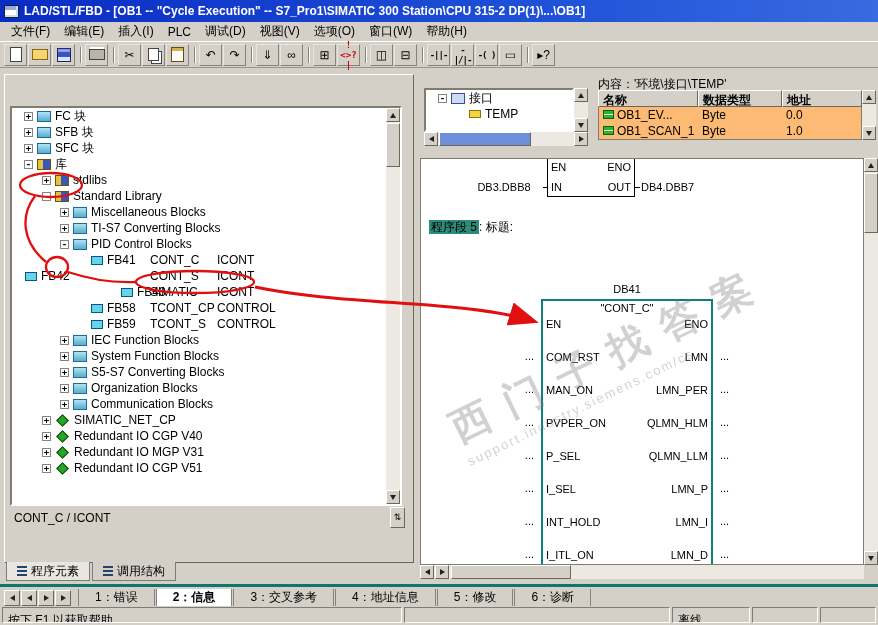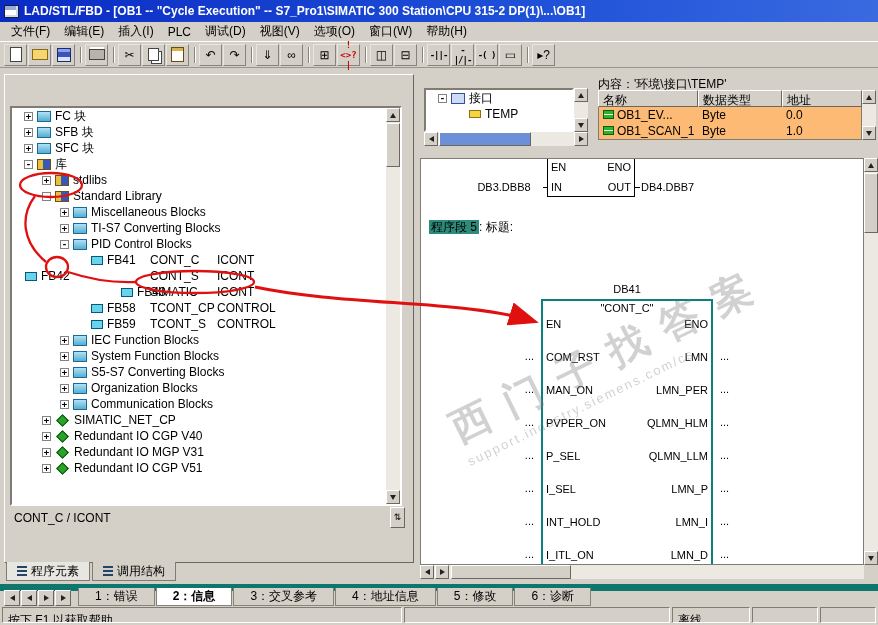--- a/index.html
+++ b/index.html
@@ -60,21 +60,21 @@
     border:1px solid #807c74;border-top:none;margin-right:2px}
   .ltab.active{background:#e8e6e0}
   .ltab::before{content:"";width:10px;height:10px;margin-right:4px;
     background:repeating-linear-gradient(180deg,#246 0 2px,transparent 2px 4px)}
 
   
   .iface-label{position:absolute;left:598px;top:76px;white-space:nowrap}
   .iface-tree{position:absolute;left:424px;top:88px;width:150px;height:44px;background:#fff;
     border:2px solid;border-color:#807c74 #fff #fff #807c74;overflow:hidden}
   .thead{position:absolute;left:598px;top:90px;display:grid;grid-template-columns:100px 84px 80px;height:17px}
-  .th{background:#d4d0c8;border:1px solid;border-color:#fff #6a675f #6a675f #fff;padding:1px 4px;font-weight:normal;overflow:hidden}
+  .th{background:#d4d0c8;border:1px solid;border-color:#fff #6a675f #6a675f #fff;padding:1px 4px;font-weight:bold;overflow:hidden}
   .tbody{position:absolute;left:598px;top:107px;width:264px;background:#fdba74;border:1px solid #807c74;border-top:none}
   .vrow{display:grid;grid-template-columns:99px 84px 79px;height:16px;align-items:center}
   .vrow .td{padding:0 4px;overflow:hidden;white-space:nowrap}
   .bicon{display:inline-block;width:11px;height:9px;margin-right:3px;border:1px solid #0a600a;
     background:linear-gradient(180deg,#2ab42a 0 3px,#fff 3px 4px,#2ab42a 4px)}
 
   
   .sbar{position:absolute;background:#ece9e2}
   .sbtn{position:absolute;width:14px;height:14px;background:#d4d0c8;border:1px solid;
     border-color:#fff #6a675f #6a675f #fff;display:flex;align-items:center;justify-content:center;padding:0}
@@ -105,22 +105,22 @@
   .rop{padding-left:7px}
   .mid{height:100%;border-left:2px solid #0a8080;border-right:2px solid #0a8080;
     display:flex;justify-content:space-between;padding:1px 3px 0;background:#fff}
   .mid.nm{border-top:2px solid #0a8080;display:block;text-align:center}
   .watermark{position:absolute;left:20px;top:247px;width:420px;transform:rotate(-26deg);transform-origin:0 0;
     color:rgba(120,120,120,.34);pointer-events:none;z-index:6;font-family:"Liberation Sans",sans-serif}
   .wm1{font-size:40px;font-weight:bold;letter-spacing:18px;white-space:nowrap}
   .wm2{font-size:13px;letter-spacing:2px;white-space:nowrap}
 
   
-  .msg-tabs{position:absolute;left:0;top:584px;width:878px;height:22px;border-top:7px solid #0f766e;
-    display:flex;align-items:flex-end;padding:2px 0 0 4px}
+  .msg-tabs{position:absolute;left:0;top:584px;width:878px;height:22px;border-top:3px solid #0f766e;
+    display:flex;align-items:center;padding:2px 0 0 4px}
   .navbtn{width:16px;height:16px;background:#d4d0c8;border:1px solid;border-color:#fff #6a675f #6a675f #fff;
     display:flex;align-items:center;justify-content:center;margin-right:1px;padding:0}
   .btabs{display:flex;margin-left:6px}
   .btab{height:18px;padding:0 16px;display:flex;align-items:center;background:#d4d0c8;
     border:1px solid #86837c;border-top:none;margin-right:1px;white-space:nowrap}
   .btab.active{background:#fff;font-weight:bold}
   .statusbar{position:absolute;left:0;top:606px;width:878px;height:19px;background:#d4d0c8;display:flex;padding:1px 2px;gap:2px}
   .spanel{border:1px solid;border-color:#807c74 #fff #fff #807c74;padding:4px 5px;height:16px;white-space:nowrap;overflow:hidden}
 
   

